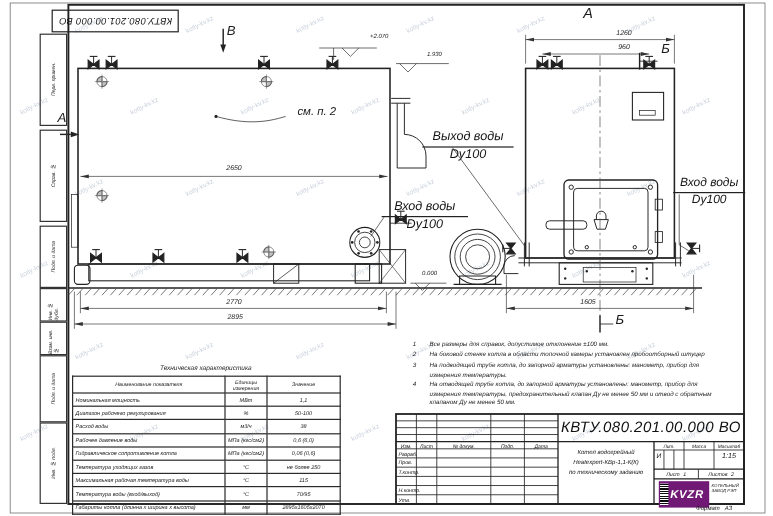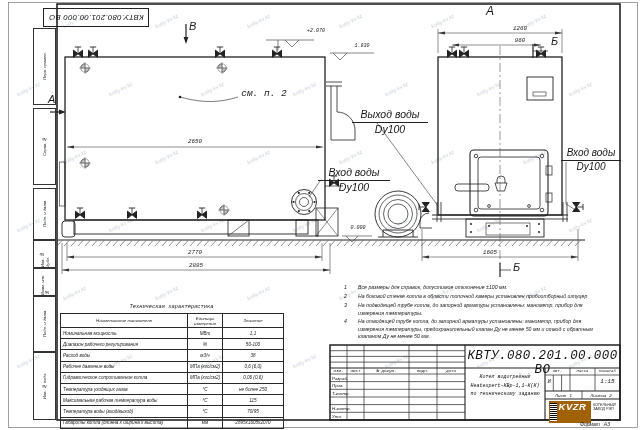--- a/index.html
+++ b/index.html
@@ -2,42 +2,42 @@
 <html><head>
 <meta charset="utf-8">
 <style>
   html,body{margin:0;padding:0;}
   body{width:644px;height:430px;background:#f6f7f8;font-family:"Liberation Sans",sans-serif;}
   #sheet{position:relative;width:644px;height:430px;background:#ffffff;overflow:hidden;}
   #wm{position:absolute;inset:0;z-index:1;pointer-events:none;}
   .wm{position:absolute;font-size:5.5px;color:rgba(120,138,165,0.40);transform:rotate(-27deg);white-space:nowrap;}
   #lines{position:absolute;left:0;top:0;z-index:2;}
   .t{position:absolute;z-index:3;font-style:italic;color:#1b1b1b;white-space:nowrap;}
-  .c{text-align:center;font-family:Liberation Mono, monospace;}
+  .c{text-align:center;}
   .dim{font-size:5.8px;}
   .lvl{font-size:5px;}
   .mk{font-size:11px;}
   .lbl{z-index:3;position:absolute;text-align:center;font-style:italic;color:#161616;}
   .lbl .l1{border-bottom:0.8px solid #222;padding-bottom:2px;}
   .vlabel{position:absolute;left:33px;width:23px;border:1px solid #333;box-sizing:border-box;display:flex;align-items:center;justify-content:center;writing-mode:vertical-rl;transform:rotate(180deg);font-size:4.2px;font-style:italic;color:#222;z-index:3;background:transparent;}
   #topstamp{position:absolute;left:43px;top:8px;width:106px;height:19px;border:1.4px solid #222;box-sizing:border-box;display:flex;align-items:center;justify-content:center;z-index:3;}
   #topstamp .inner{transform:rotate(180deg);font-size:7.8px;font-style:italic;color:#111;letter-spacing:0.3px;}
   
   #spec{position:absolute;left:60px;top:313px;z-index:3;}
   #spec table{border-collapse:collapse;table-layout:fixed;width:223px;}
   #spec td,#spec th{border:0.8px solid #2a2a2a;font-weight:normal;font-style:italic;font-size:4.6px;color:#1b1b1b;padding:0 1px;overflow:hidden;}
   #spec th{font-size:4.4px;text-align:center;height:13px;}
   #spec td{height:10.2px;}
   #spec td.nm{text-align:left;padding-left:2px;}
   #spec td.ct{text-align:center;}
   .note-num{font-size:5.2px;}
   .note-text{font-size:5.2px;line-height:1.45;white-space:normal;}
   
   .tbt{position:absolute;z-index:4;font-style:italic;color:#111;}
-  #logo{position:absolute;left:549px;top:401px;width:42px;height:22px;background:#a16207;z-index:4;display:flex;justify-content:center;}
+  #logo{position:absolute;left:549px;top:401px;width:42px;height:22px;background:#701a75;z-index:4;display:flex;align-items:center;justify-content:center;}
   #logo:before{content:"";position:absolute;left:1px;top:2px;bottom:2px;width:7px;background:repeating-linear-gradient(180deg,#0d0d0d 0 1px,#ffffff 1px 2px);}
   #logo span{color:#fff;font-weight:bold;font-style:italic;font-size:9.5px;letter-spacing:0.5px;padding-left:5px;}
   .co{font-size:3.6px;line-height:1.2;color:#222;}
 </style>
 </head>
 <body>
 
 <div id="sheet">
   <div id="wm">
       <span class="wm" style="left: 62px; top: 18px;">kotly-kv.kz</span>

